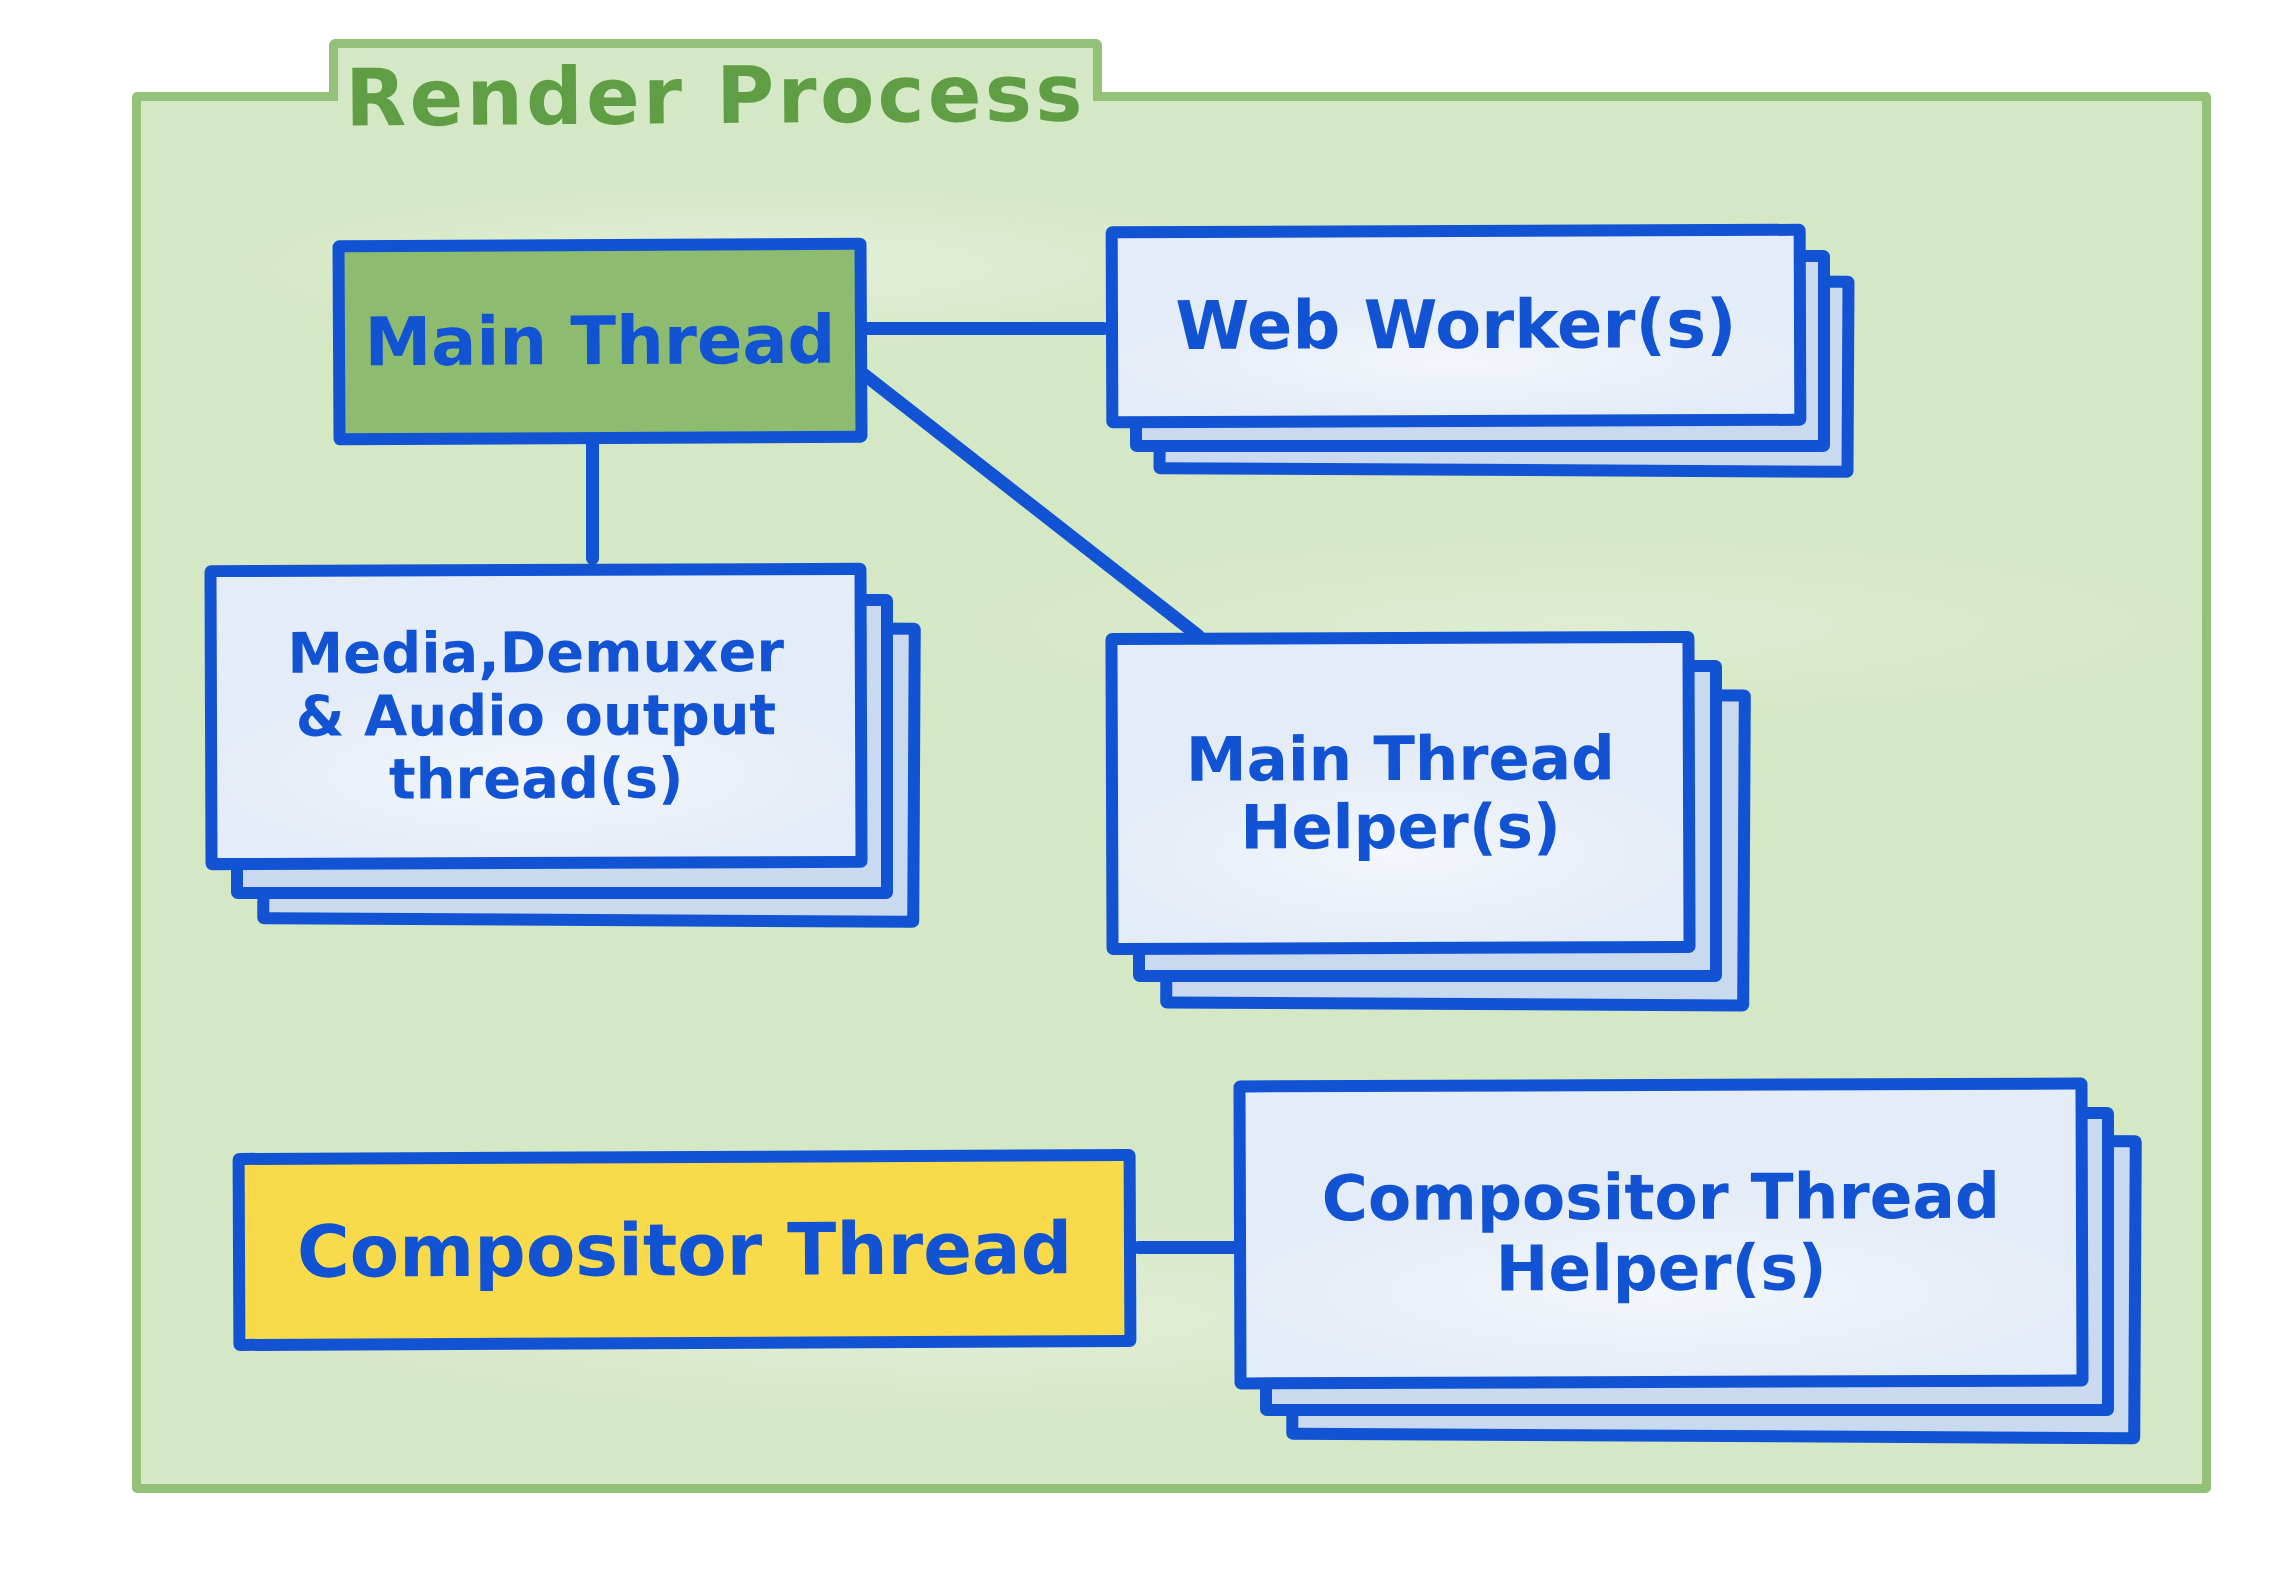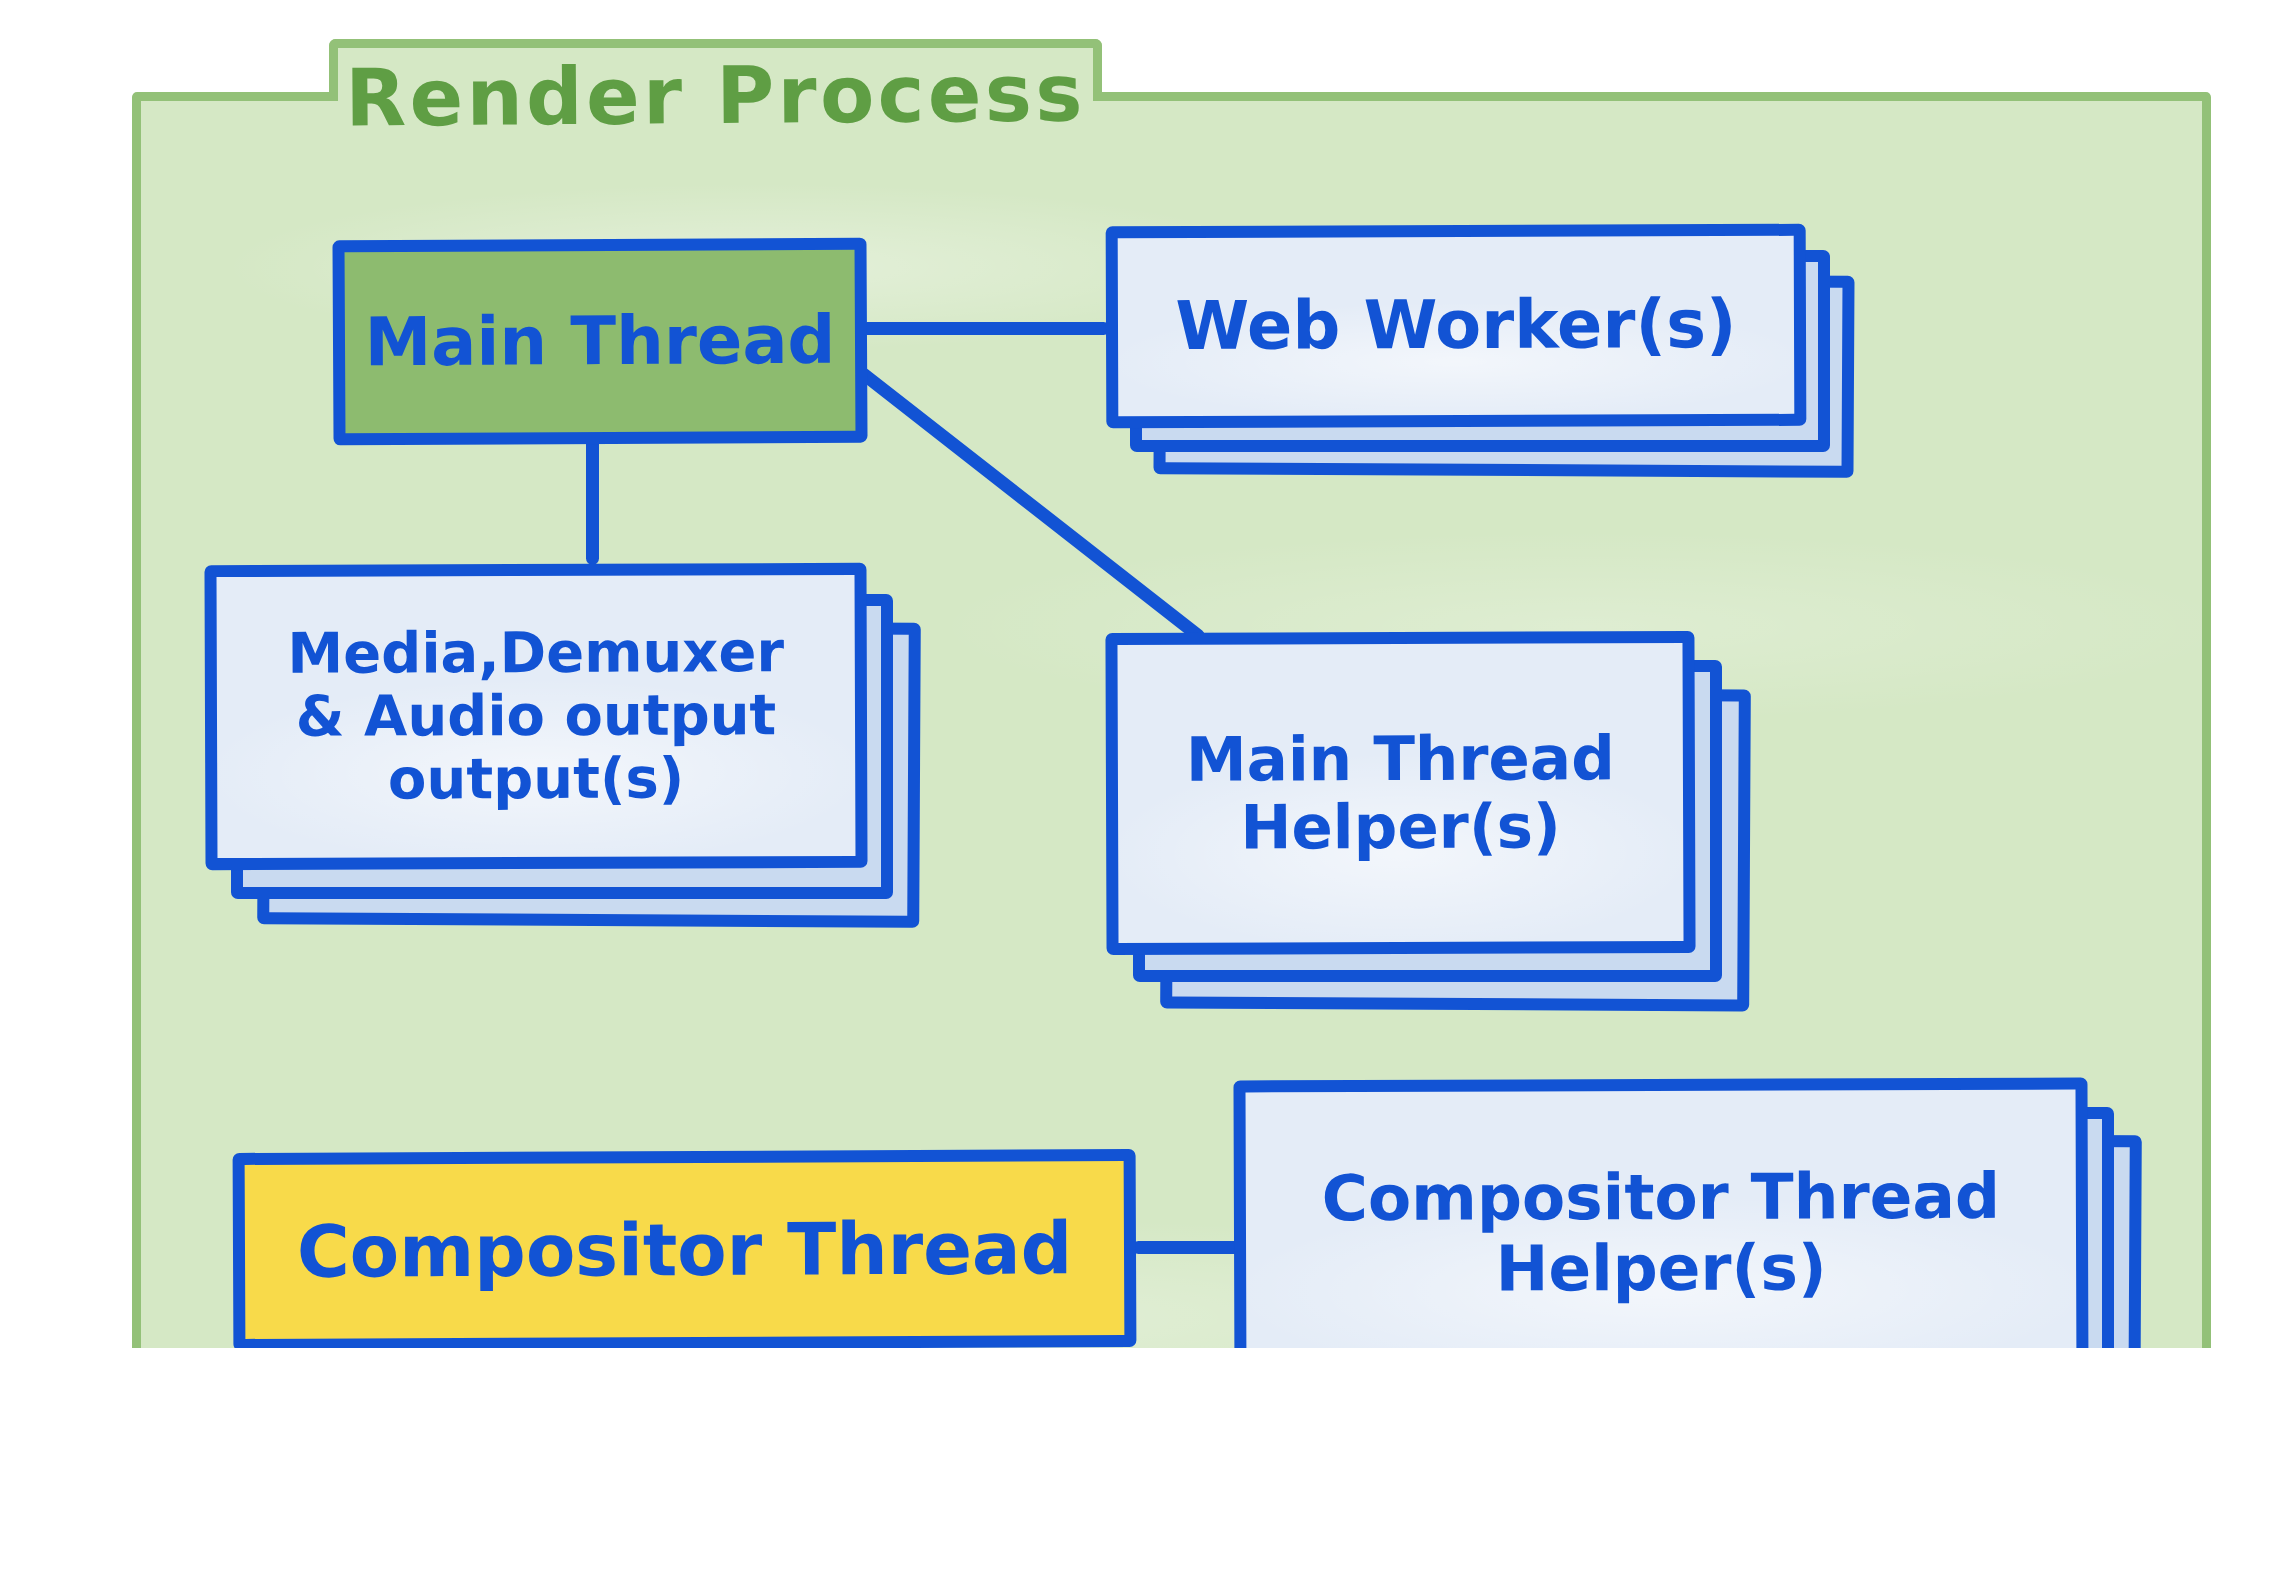--- a/index.html
+++ b/index.html
@@ -7,21 +7,21 @@
     --container-border:#93c178;
     --title-text:#5f9e44;
     --blue:#1253d4;
     --card-front-fill:#e4ecf7;
     --card-back-fill:#c9daf0;
     --main-thread-fill:#8dbb6f;
     --compositor-fill:#f8da4a;
   }
   html,body{margin:0;padding:0;background:#ffffff;}
   #page{
-    position:relative;width:2295px;height:1348px;overflow:hidden;background:#ffffff;
+    position:relative;width:2295px;height:1595px;overflow:hidden;background:#ffffff;
     font-family:"DejaVu Sans","Liberation Sans",sans-serif;font-weight:bold;
   }
   
   #render-process-container{
     position:absolute;left:132px;top:92px;width:2079px;height:1401px;
     box-sizing:border-box;background:var(--container-fill);
     border:9.4px solid var(--container-border);border-radius:5.1px;
     background-image:
       radial-gradient(ellipse 769px 120px at 30% 12%, rgba(255,255,255,.35), rgba(255,255,255,0) 70%),
       radial-gradient(ellipse 939px 137px at 70% 38%, rgba(255,255,255,.22), rgba(255,255,255,0) 70%),
@@ -106,21 +106,21 @@
   <div class="card" id="web-workers-b1"></div>
   <div class="card front" id="web-workers">
     <span class="line">Web Worker(s)</span>
   </div>
 
   <div class="card" id="media-demuxer-b2"></div>
   <div class="card" id="media-demuxer-b1"></div>
   <div class="card front" id="media-demuxer">
     <span class="line">Media,Demuxer</span>
     <span class="line">&amp; Audio output</span>
-    <span class="line">output(s)</span>
+    <span class="line">thread(s)</span>
   </div>
 
   <div class="card" id="main-thread-helpers-b2"></div>
   <div class="card" id="main-thread-helpers-b1"></div>
   <div class="card front" id="main-thread-helpers">
     <span class="line">Main Thread</span>
     <span class="line">Helper(s)</span>
   </div>
 
   <div class="node-single" id="compositor-thread">

